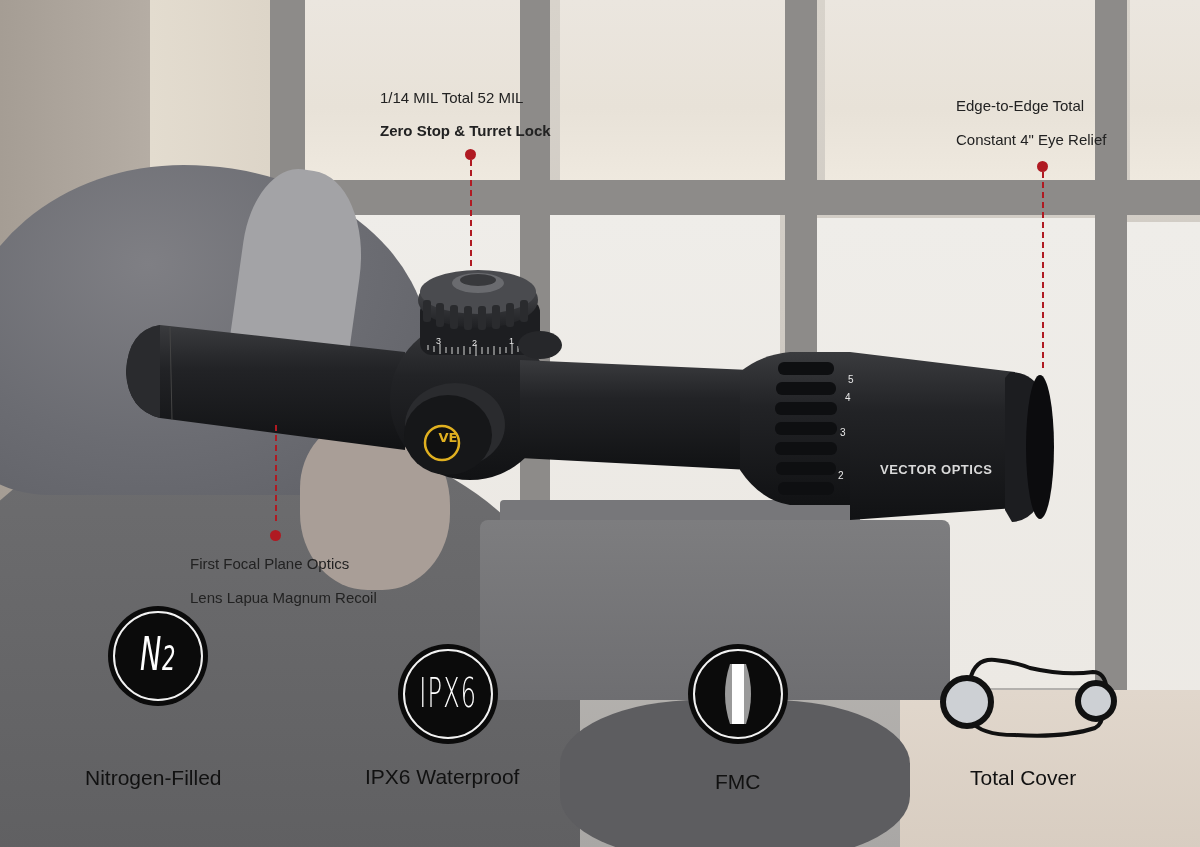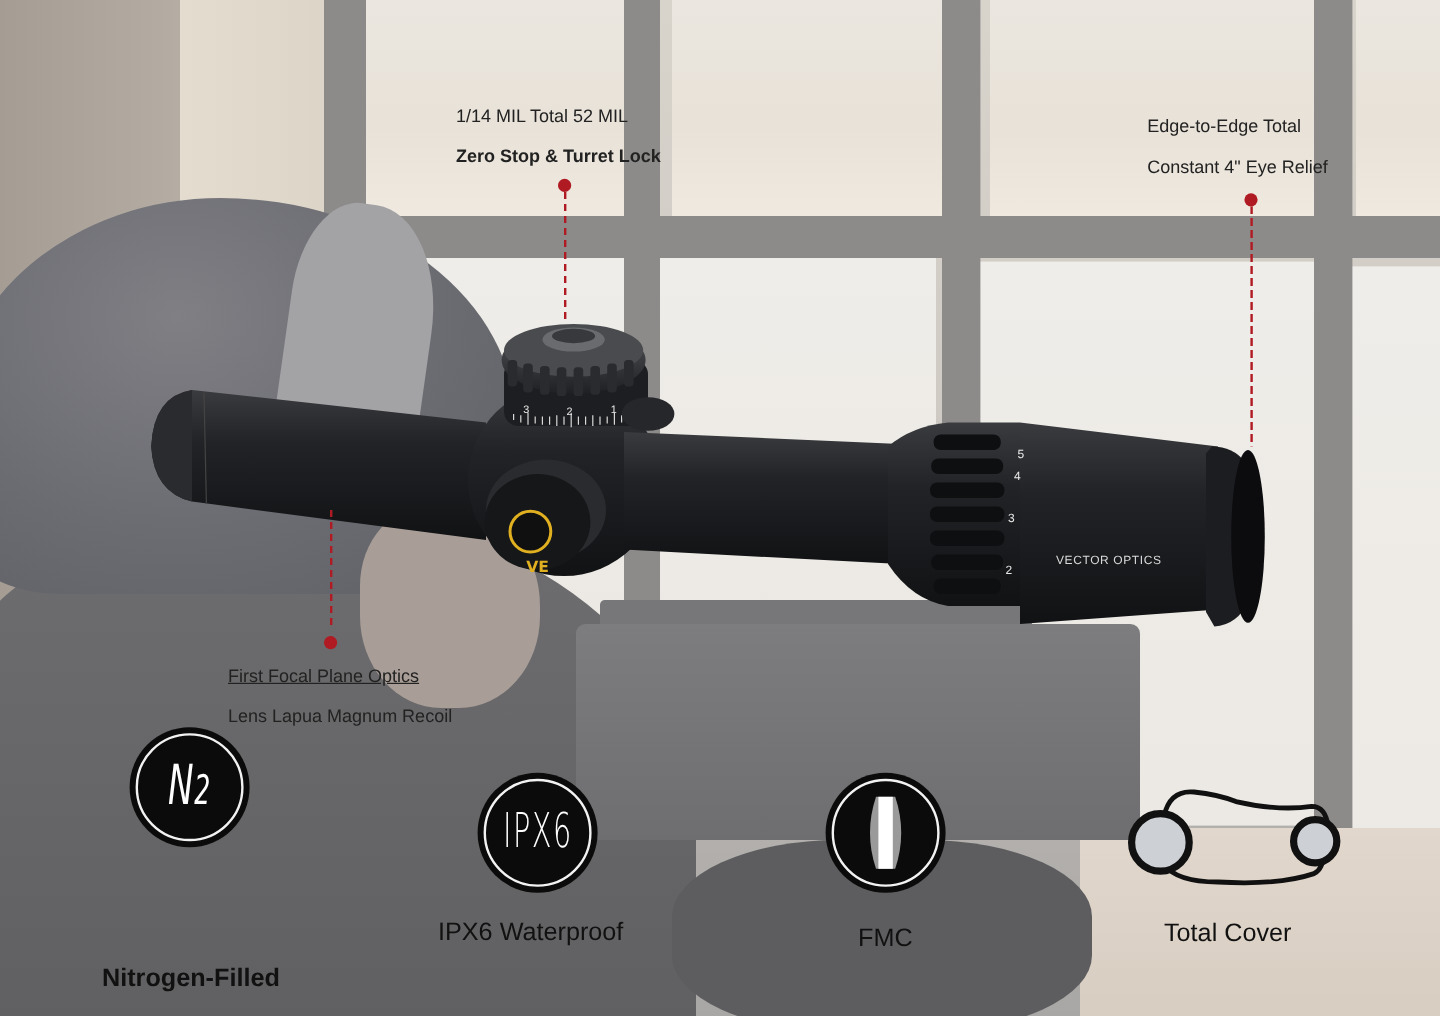--- a/index.html
+++ b/index.html
@@ -163,50 +163,50 @@
         <rect x="775" y="422" width="62" height="13" rx="6"></rect>
       <rect x="775" y="442" width="62" height="13" rx="6"></rect>
         <rect x="776" y="462" width="60" height="13" rx="6"></rect>
       <rect x="778" y="482" width="56" height="13" rx="6"></rect>
     </g>
     <path d="M850 352 L1015 372 L1015 508 L850 520 Z" fill="url(#tubeG)"></path>
     <path d="M1010 372 Q1050 372 1052 440 Q1050 520 1012 522 L1005 510 L1005 378 Z" fill="#1c1d20"></path>
     <ellipse cx="1040" cy="447" rx="14" ry="72" fill="#0c0c0e"></ellipse>
   </svg>
 
-  <div style="position:absolute;left:428px;top:430px;width:40px;text-align:center;font-family:'DejaVu Sans',sans-serif;font-size:13px;font-weight:bold;color:#e0b020;margin-top:36px;">VE</div>
-  <div style="position:absolute;left:880px;top:462px;font-size:10px;letter-spacing:0.5px;color:#d9d9d9;font-weight:normal;">VECTOR OPTICS</div>
+  <div style="position:absolute;left:428px;top:430px;width:40px;text-align:center;font-family:'DejaVu Sans',sans-serif;font-size:13px;font-weight:bold;color:#e0b020;">VE</div>
+  <div style="position:absolute;left:880px;top:462px;font-size:13px;letter-spacing:0.5px;color:#d9d9d9;font-weight:bold;">VECTOR OPTICS</div>
   <div style="position:absolute;left:436px;top:336px;font-size:9px;color:#e8e8e8;">3</div>
   <div style="position:absolute;left:472px;top:338px;font-size:9px;color:#e8e8e8;">2</div>
   <div style="position:absolute;left:509px;top:336px;font-size:9px;color:#e8e8e8;">1</div>
   <div style="position:absolute;left:838px;top:470px;font-size:10px;color:#e8e8e8;">2</div>
   <div style="position:absolute;left:840px;top:427px;font-size:10px;color:#e8e8e8;">3</div>
   <div style="position:absolute;left:845px;top:392px;font-size:10px;color:#e8e8e8;">4</div>
   <div style="position:absolute;left:848px;top:374px;font-size:10px;color:#e8e8e8;">5</div>
 
   <div class="callout-text" style="left:380px;top:90px;">1/14 MIL Total 52 MIL</div>
   <div class="callout-text" style="left:380px;top:123px;font-weight:bold;">Zero Stop &amp; Turret Lock</div>
   <div class="dot" style="left:465px;top:149px;"></div>
   <div class="dash-v" style="left:470px;top:160px;height:107px;"></div>
 
   <div class="callout-text" style="left:956px;top:98px;">Edge-to-Edge Total</div>
   <div class="callout-text" style="left:956px;top:132px;">Constant 4" Eye Relief</div>
   <div class="dot" style="left:1037px;top:161px;"></div>
   <div class="dash-v" style="left:1042px;top:172px;height:200px;"></div>
 
   <div class="dash-v" style="left:275px;top:425px;height:100px;"></div>
   <div class="dot" style="left:270px;top:530px;"></div>
-  <div class="callout-text" style="left:190px;top:556px;text-decoration:underline;">First Focal Plane Optics</div>
+  <div class="callout-text" style="left:190px;top:556px;">First Focal Plane Optics</div>
   <div class="callout-text" style="left:190px;top:590px;">Lens Lapua Magnum Recoil</div>
 
   <div class="feature">
     <div class="badge badge-n2" style="left:110px;top:608px;font-style:italic;">
       <div class="badge-text"><span>N</span><span class="sub">2</span></div>
     </div>
-    <div class="feature-label" style="left:85px;top:804px;font-weight:bold;">Nitrogen-Filled</div>
+    <div class="feature-label" style="left:85px;top:766px;">Nitrogen-Filled</div>
   </div>
 
   <div class="feature">
     <div class="badge badge-ipx6" style="left:400px;top:646px;">
       <div class="badge-text">IPX6</div>
     </div>
     <div class="feature-label" style="left:365px;top:765px;">IPX6 Waterproof</div>
   </div>
 
   <div class="feature">

